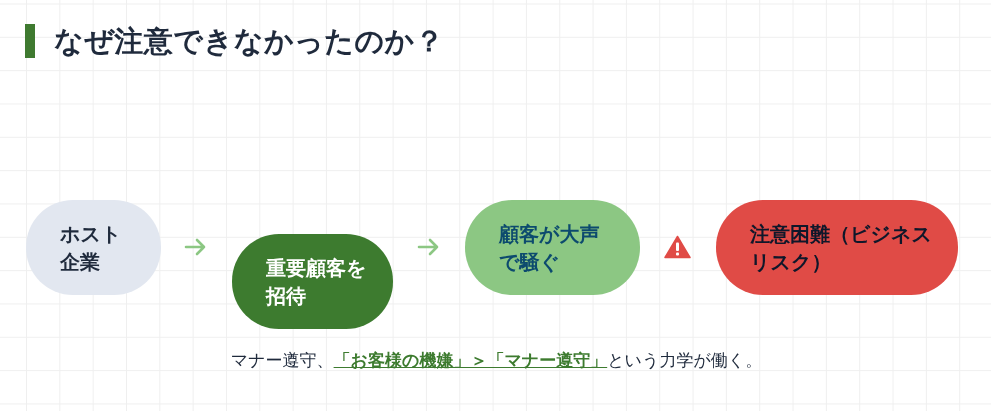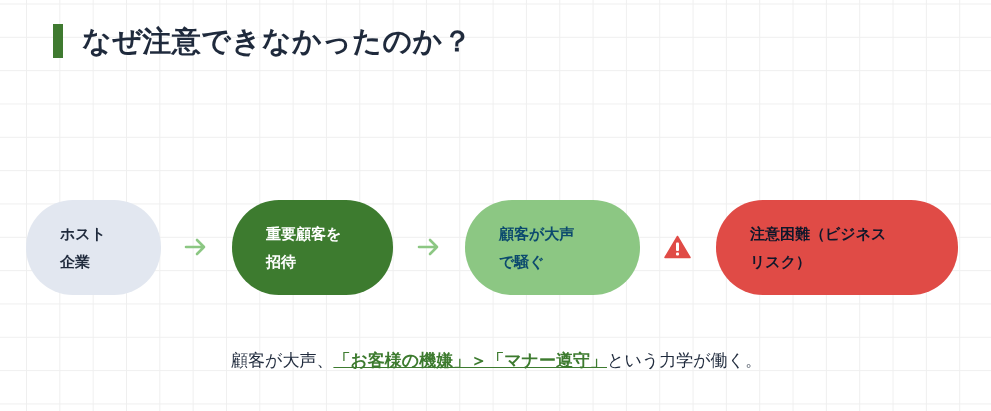--- a/index.html
+++ b/index.html
@@ -19,21 +19,20 @@
       background-size: 33.33px 33.33px;
       background-position: 26px 3.5px;
     }
     .title-wrap {
       position: absolute;
       left: 25px;
       top: 24px;
       height: 34px;
       display: flex;
       align-items: center;
-      margin-left: 28px;
     }
     .title-bar {
       width: 10px;
       height: 34px;
       background: #3f7a30;
     }
     .title {
       margin-left: 19px;
       font-size: 29px;
       font-weight: bold;
@@ -46,28 +45,28 @@
       position: absolute;
       top: 200px;
       height: 95px;
       border-radius: 47px;
       display: flex;
       align-items: center;
       padding-left: 34px;
       padding-right: 20px;
     }
     .node-text {
-      font-size: 15px;
+      font-size: 20px;
       font-weight: bold;
       line-height: 28px;
       white-space: pre-line;
     }
     .node-host { left: 26px; width: 135px; background: #e2e7f0; }
     .node-host .node-text { color: #1f2a3c; }
-    .node-invite { left: 232px; width: 161px; background: #3d7b2f; }
+    .node-invite { left: 232px; width: 161px; background: #3d7b2f; margin-top: 34px; }
     .node-invite .node-text { color: #ffffff; }
     .node-loud { left: 465px; width: 175px; background: #8cc783; }
     .node-loud .node-text { color: #0c4a6e; }
     .node-risk { left: 716px; width: 242px; background: #e04b46; }
     .node-risk .node-text { color: #0f172a; }
 
     .arrow {
       position: absolute;
       top: 237px;
       width: 24px;
@@ -135,13 +134,13 @@
   <path d="M13.5 1.5 L26 22.5 H1 Z" fill="#e04b46" stroke="#e04b46" stroke-width="1.5" stroke-linejoin="round"></path>
   <rect x="12" y="7.5" width="3" height="8.5" rx="1" fill="#ffffff"></rect>
   <rect x="12" y="17.5" width="3" height="3" rx="1" fill="#ffffff"></rect>
 </svg>
 
 <div class="node node-risk">
   <div class="node-text">注意困難（ビジネス
 リスク）</div>
 </div>
 
-<p class="caption"><span>顧客が大声、</span><span class="em">「お客様の機嫌」＞「マナー遵守」</span><span>という力学が働く。</span></p>
+<p class="caption"><span>マナー遵守、</span><span class="em">「お客様の機嫌」＞「マナー遵守」</span><span>という力学が働く。</span></p>
 
 </body></html>

